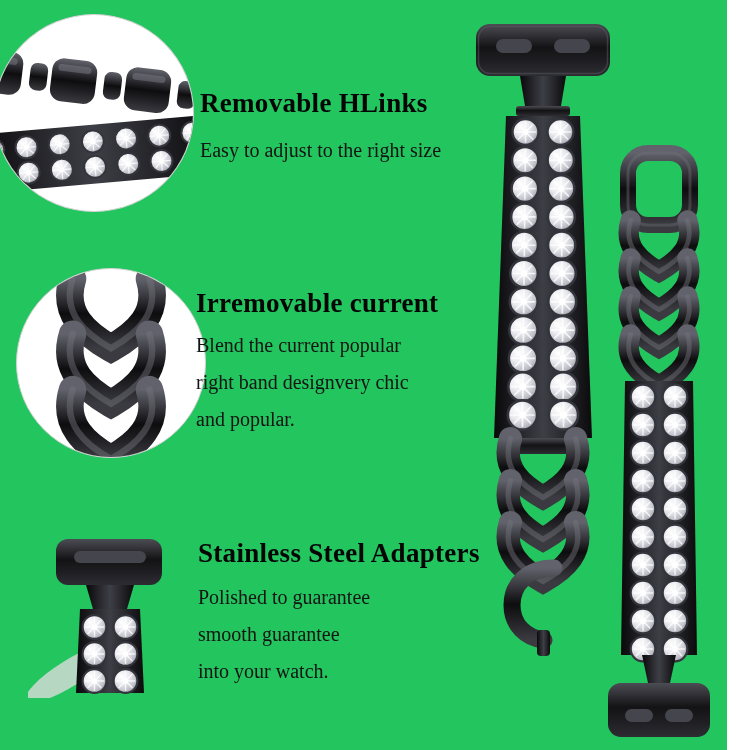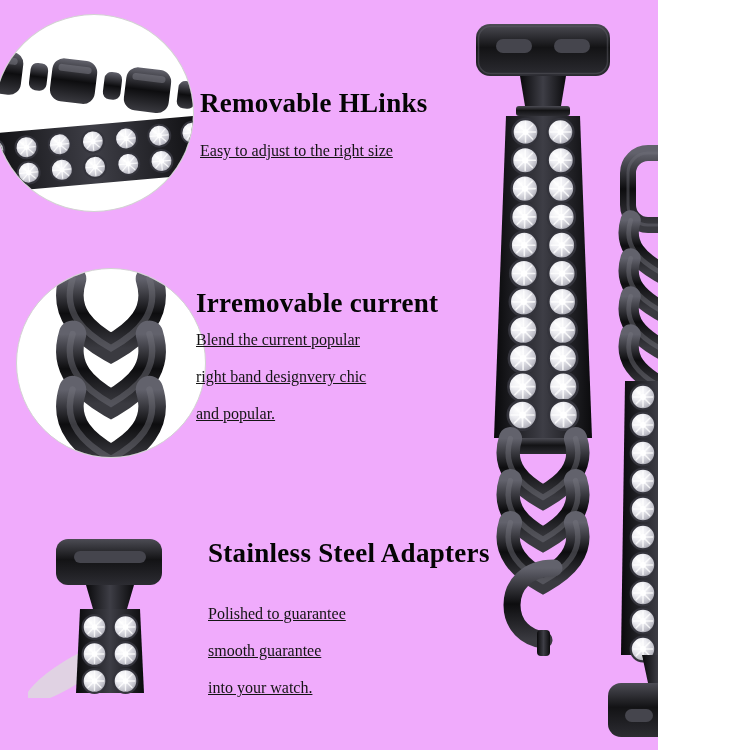--- a/index.html
+++ b/index.html
@@ -1,38 +1,38 @@
 <!DOCTYPE html>
 <html><head>
 <meta charset="utf-8">
 <style>
   * { margin:0; padding:0; box-sizing:border-box; }
   html,body { background:#ffffff; }
   body { font-family:"Liberation Serif", serif; color:#0a0a0a; }
-  .stage { position:relative; width:658px; height:750px; background:#f0abfc; overflow:hidden; }
+  .stage { position:relative; width:727px; height:750px; background:#22c55e; overflow:hidden; }
 
   .circle { position:absolute; border-radius:50%; border:1px solid #d2d2d2; background:#ffffff; overflow:hidden; }
   .c1 { left:-6px; top:14px;  width:200px; height:198px; }
   .c2 { left:16px; top:268px; width:190px; height:190px; }
   .circle svg { width:100%; height:100%; display:block; }
 
   .img { position:absolute; display:block; }
   .center-band   { left:458px; top:18px;  width:170px; height:640px; }
   .right-band    { left:598px; top:143px; width:130px; height:610px; }
   .adapter-photo { left:28px;  top:533px; width:170px; height:165px; }
 
   .feature { position:absolute; }
   .feature h2 { font-size:27px; font-weight:bold; letter-spacing:0.3px; color:#050505; }
-  .feature .line { font-size:16px; line-height:37px; color:#141414;text-decoration:underline; }
+  .feature .line { font-size:20px; line-height:37px; color:#141414; }
   .f1 { left:200px; top:88px;  width:320px; }
   .f1 .lines { margin-top:13px; }
   .f2 { left:196px; top:288px; width:270px; }
-  .f2 .lines { margin-top:2px; }
-  .f3 { left:208px; top:538px; width:300px; }
-  .f3 .lines { margin-top:26px; }
+  .f2 .lines { margin-top:8px; }
+  .f3 { left:198px; top:538px; width:300px; }
+  .f3 .lines { margin-top:10px; }
 </style>
 </head>
 <body>
 
 <div class="stage">
 
   <svg width="0" height="0" style="position:absolute" aria-hidden="true">
     <defs>
       <radialGradient id="gStone" cx="0.35" cy="0.32" r="0.85">
         <stop offset="0" stop-color="#ffffff"></stop>

